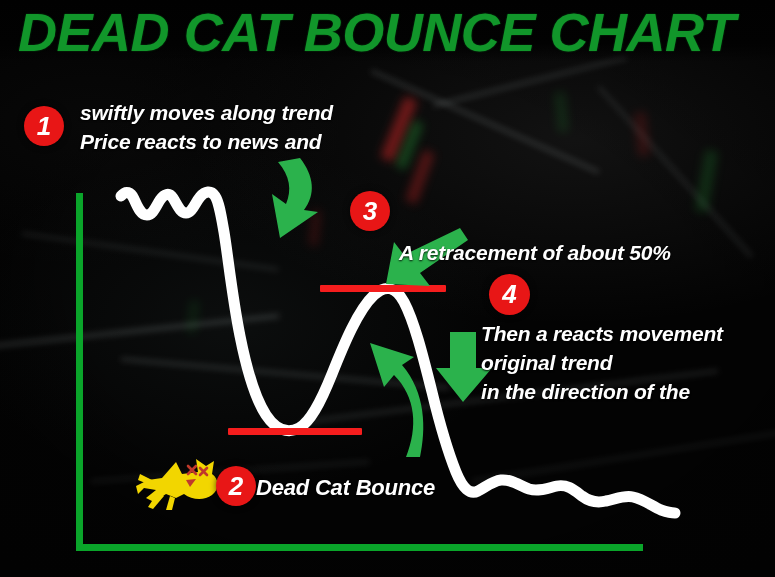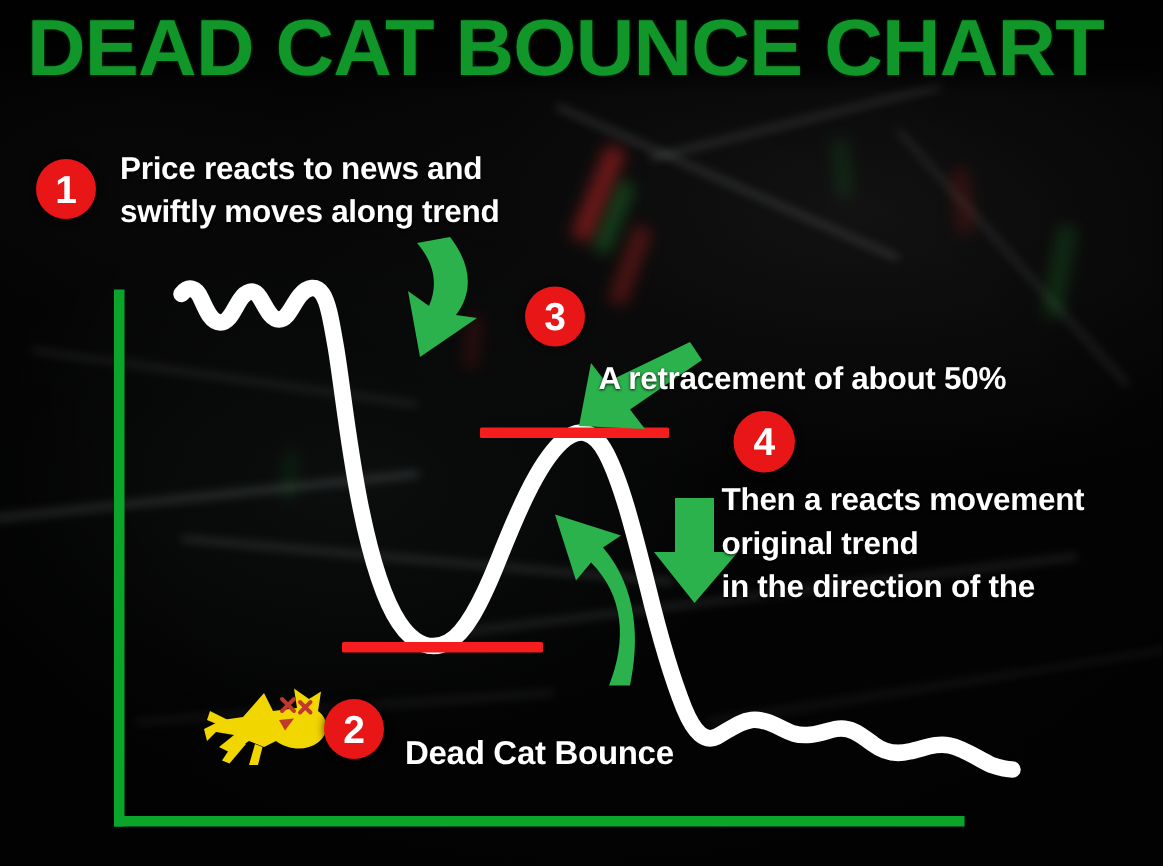--- a/index.html
+++ b/index.html
@@ -5,20 +5,21 @@
   html,body{margin:0;padding:0;background:#000;}
   body{
     font-family:"Liberation Sans", sans-serif;
     -webkit-font-smoothing:antialiased;
   }
   #stage{
     position:relative;
     width:775px;height:577px;
     overflow:hidden;
     background:#050505;
+    font-style:italic;
   }
   
   .bg-layer{position:absolute;inset:0;}
   .bg-base{
     background:
       radial-gradient(620px 300px at 74% 24%, rgba(120,120,120,.13), rgba(0,0,0,0) 62%),
       radial-gradient(420px 260px at 30% 56%, rgba(90,110,110,.10), rgba(0,0,0,0) 66%),
       radial-gradient(360px 200px at 12% 22%, rgba(80,80,80,.08), rgba(0,0,0,0) 70%),
       #030303;
   }
@@ -72,21 +73,21 @@
   .num4{left:489px;top:274px;width:41px;height:41px;font-size:26px;}
   
   .callout{
     position:absolute;color:#ffffff;font-weight:bold;
     letter-spacing:-0.2px;
     text-shadow:0 1px 2px rgba(0,0,0,.9);
   }
   .c1{left:80px;top:98px;font-size:21px;line-height:29px;width:320px;}
   .c3{left:399px;top:194px;font-size:21px;line-height:28px;width:330px;white-space:nowrap;margin-top:45px;}
   .c4{left:481px;top:319px;font-size:21px;line-height:29px;width:285px;}
-  .c2{left:270px;top:474px;font-size:22px;line-height:28px;white-space:nowrap;margin-top:14px;}
+  .c2{left:256px;top:474px;font-size:22px;line-height:28px;white-space:nowrap;}
   
   .arrow{position:absolute;}
   
   .cat{position:absolute;left:136px;top:452px;width:86px;height:60px;}
 </style>
 </head>
 <body>
 
 <div id="stage">
 
@@ -183,22 +184,22 @@
       <line x1="52" y1="14" x2="60" y2="22"></line>
       <line x1="60" y1="14" x2="52" y2="22"></line>
       <line x1="64" y1="16" x2="71" y2="23"></line>
       <line x1="71" y1="16" x2="64" y2="23"></line>
     </g>
     <path d="M50,28 L60,27 L54,35 Z" fill="#c0392b"></path>
   </svg>
 
   <div class="num num1">1</div>
   <div class="callout c1">
+    <div>swiftly moves along trend</div>
     <div>Price reacts to news and</div>
-    <div>swiftly moves along trend</div>
   </div>
 
   <div class="num num3">3</div>
   <div class="callout c3">A retracement of about 50%</div>
 
   <div class="num num4">4</div>
   <div class="callout c4">
     <div>Then a reacts movement</div>
     <div>original trend</div>
     <div>in the direction of the</div>

